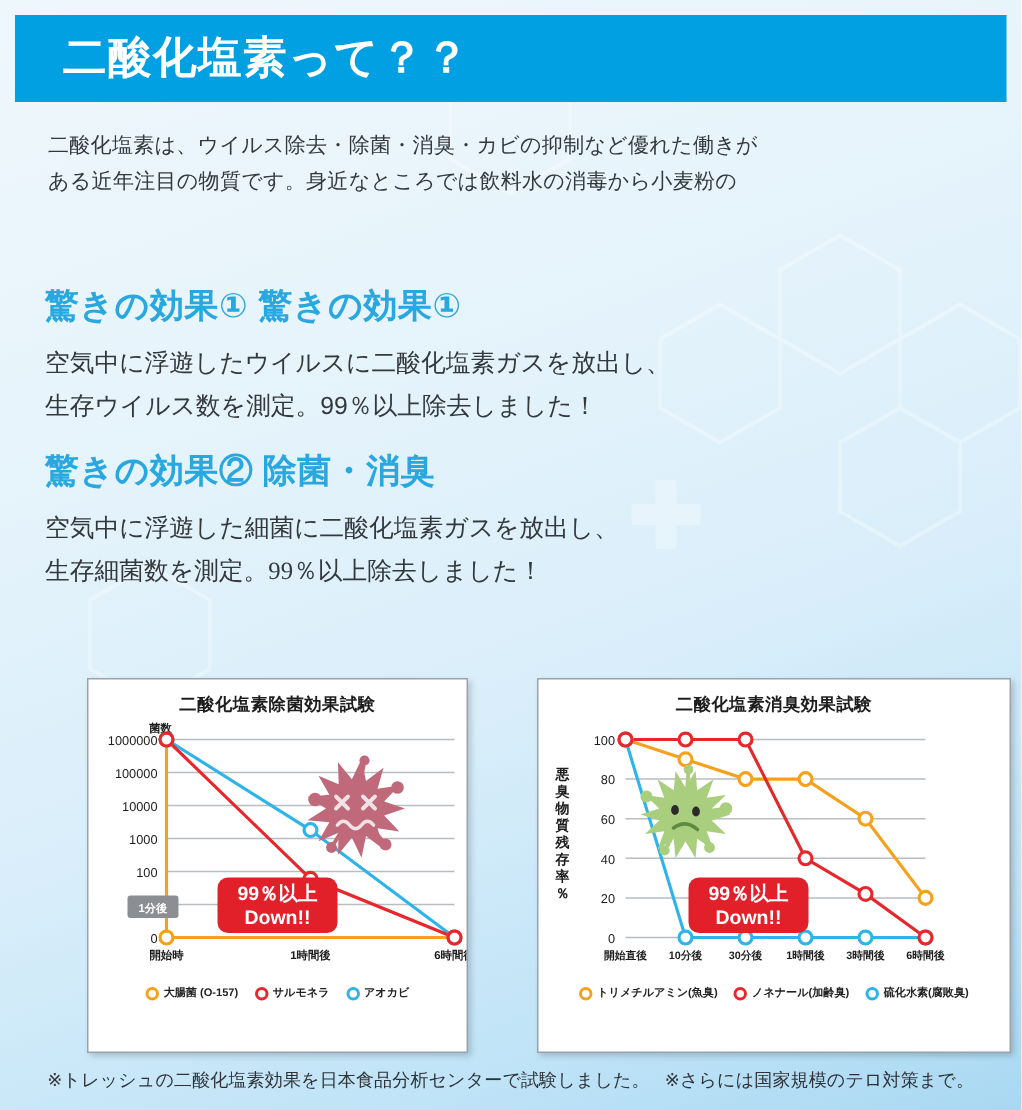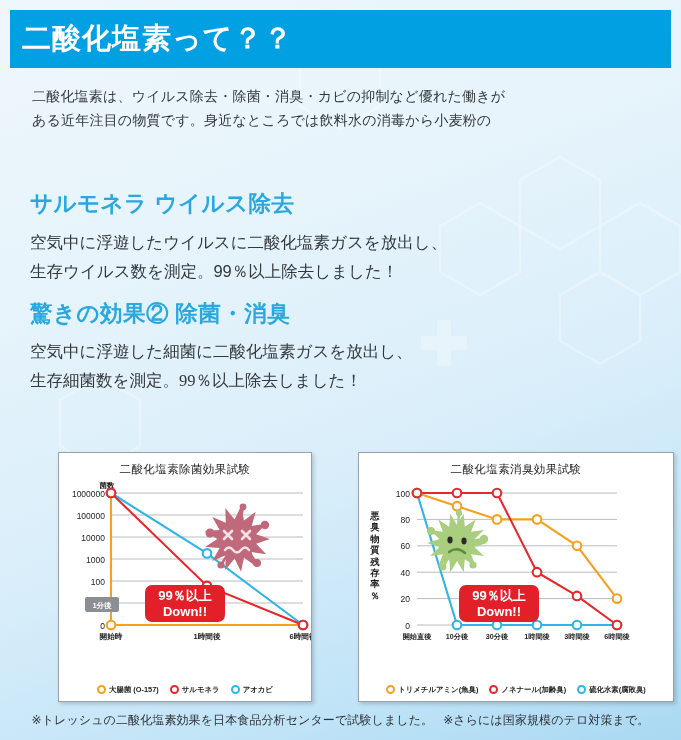--- a/index.html
+++ b/index.html
@@ -40,21 +40,21 @@
     background: #00a0e3;
     box-sizing: border-box;
     display: flex;
     align-items: center;
   }
   .header-title {
     color: #ffffff;
     font-size: 29px;
     font-weight: bold;
     letter-spacing: 1px;
-    padding-left: 12px;
+    padding-left: 32px;
     white-space: nowrap;
   }
 
   
   .intro {
     position: absolute;
     left: 32px;
     top: 84px;
     width: 625px;
     color: #33383c;
@@ -91,46 +91,45 @@
     border: 1px solid #9aa3ab;
     box-sizing: border-box;
     box-shadow: 2px 2px 4px rgba(0,0,0,.18);
   }
   #chart-card-left  { left: 58px;  top: 452px; width: 254px; height: 250px; }
   #chart-card-right { left: 358px; top: 452px; width: 316px; height: 250px; }
 
   .chart-title {
     text-align: center;
     font-size: 11.5px;
-    font-weight: normal;
+    font-weight: bold;
     color: #1d1d1d;
     margin-top: 9px;
     letter-spacing: .4px;
   }
 
   .plot-wrap { position: relative; width: 100%; height: 178px; }
   .plot-wrap svg { display: block; }
 
   
   .legend {
     display: flex;
     justify-content: center;
     align-items: center;
     gap: 11px;
     margin-top: 2px;
   }
   .legend-item {
     display: flex;
-    align-items: flex-start;
+    align-items: flex-end;
     gap: 3px;
     font-size: 7.4px;
     font-weight: bold;
     color: #222;
     white-space: nowrap;
-    margin-top: 28px;
   }
   .legend-ring {
     width: 9px; height: 9px;
     border-radius: 50%;
     border: 2px solid #000;
     background: #fff;
     box-sizing: border-box;
     flex: 0 0 auto;
   }
 
@@ -172,21 +171,21 @@
   <div class="header-bar">
     <div class="header-title">二酸化塩素って？？</div>
   </div>
 
   <div class="intro">
     <div>二酸化塩素は、ウイルス除去・除菌・消臭・カビの抑制など優れた働きが</div>
     <div>ある近年注目の物質です。身近なところでは飲料水の消毒から小麦粉の</div>
   </div>
 
   <div class="effect effect-1">
-    <div class="effect-head">サルモネラ  ウイルス除去</div>
+    <div class="effect-head">驚きの効果①  驚きの効果①</div>
     <div class="effect-body">
       <div>空気中に浮遊したウイルスに二酸化塩素ガスを放出し、</div>
       <div>生存ウイルス数を測定。99％以上除去しました！</div>
     </div>
   </div>
 
   <div class="effect effect-2">
     <div class="effect-head">驚きの効果②  除菌・消臭</div>
     <div class="effect-body">
       <div>空気中に浮遊した細菌に二酸化塩素ガスを放出し、</div>

